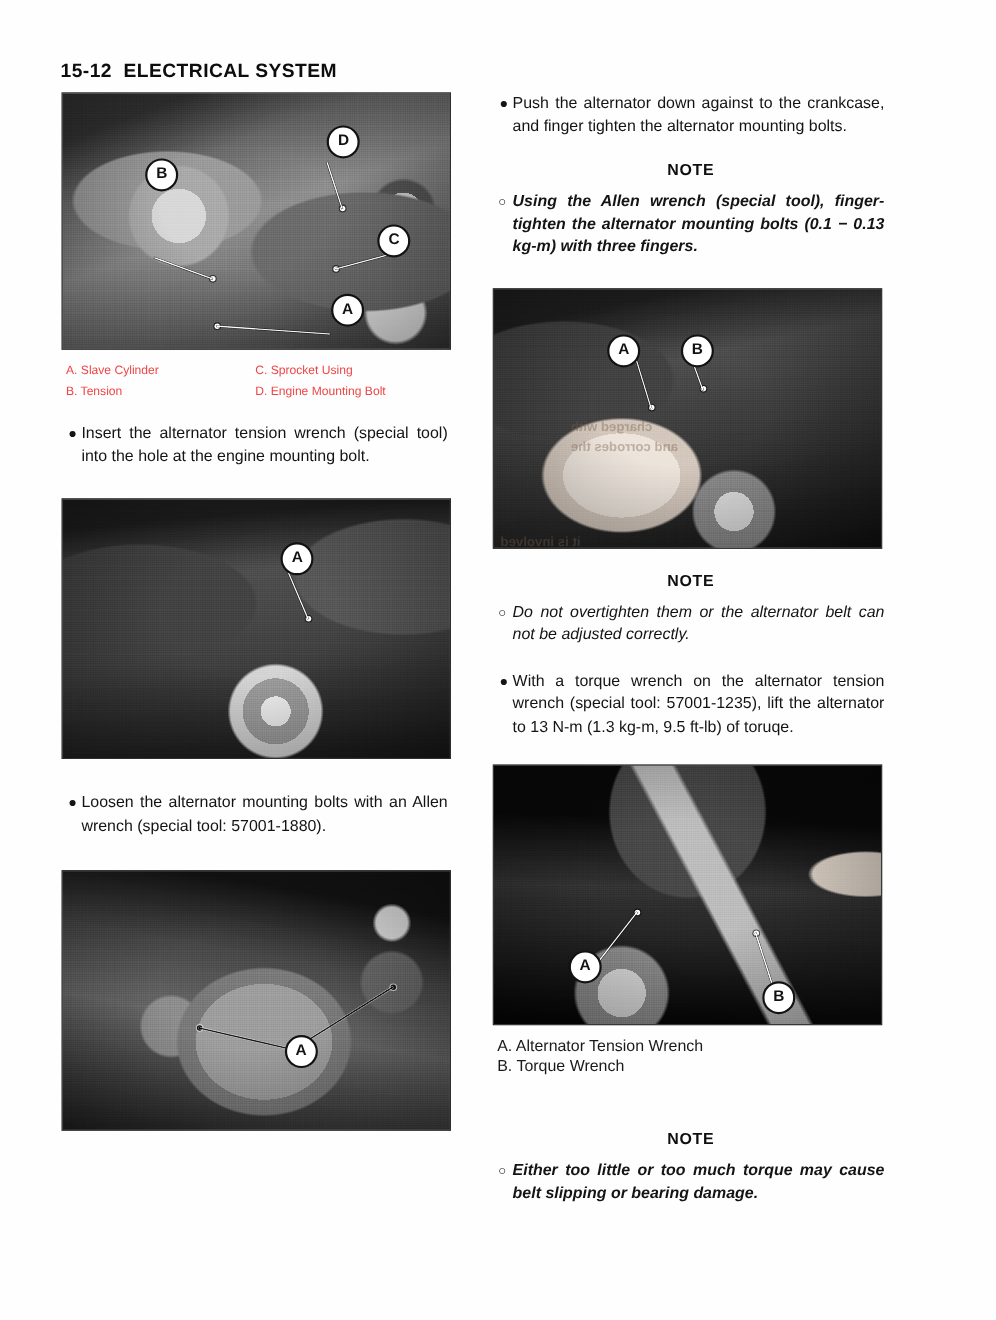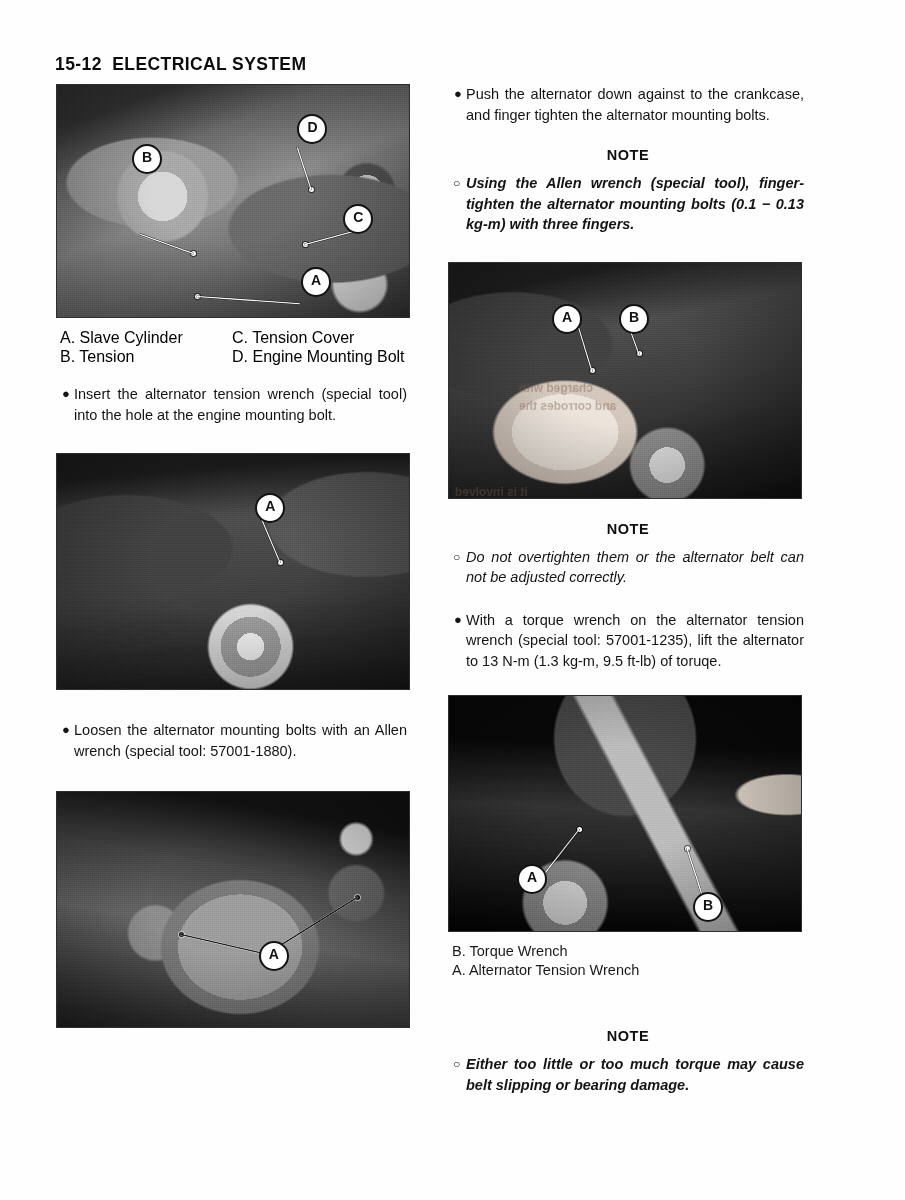--- a/index.html
+++ b/index.html
@@ -183,23 +183,23 @@
   
   .legend {
     font-size: 14.5px;
     line-height: 19px;
     color: #1a1a1a;
     margin: 6px 0 0 4px;
   }
   .legend-grid {
     display: grid;
     grid-template-columns: 172px 1fr;
-    font-size: 16px;
+    font-size: 11px;
     line-height: 19px;
-    color: #000000;
+    color: #ef4444;
     margin: 6px 0 0 4px;
   }
   .legend-row { white-space: nowrap; }
 
   
   .para {
     position: relative;
     font-size: 14.5px;
     line-height: 20.5px;
     color: #141414;
@@ -271,21 +271,21 @@
       <div class="leader" style="left:136px; top:168px; width:56px; transform:rotate(200deg);"></div>
       <div class="callout" style="left:25%; top:31%;">B</div>
 
       <div class="dot" style="left:140px; top:211px;"></div>
       <div class="leader" style="left:140px; top:211px; width:103px; transform:rotate(4deg);"></div>
       <div class="callout" style="left:73%; top:84%;">A</div>
     </div>
 
     <div class="legend-grid">
       <div class="legend-row"><span>A.</span> <span>Slave Cylinder</span></div>
-      <div class="legend-row"><span>C.</span> <span>Tension Cover</span></div>
+      <div class="legend-row"><span>C.</span> <span>Sprocket Using</span></div>
       <div class="legend-row"><span>B.</span> <span>Tension</span></div>
       <div class="legend-row"><span>D.</span> <span>Engine Mounting Bolt</span></div>
     </div>
 
     <div class="para">
       <span class="bullet">●</span>
       <span class="para-text">Insert the alternator tension wrench (special tool) into the hole at the engine mounting bolt.</span>
     </div>
 
     <div style="height:28px"></div>
@@ -376,22 +376,22 @@
       <div class="dot" style="left:130px; top:133px;"></div>
       <div class="leader" style="left:130px; top:133px; width:62px; transform:rotate(128deg);"></div>
       <div class="callout" style="left:23%; top:77%;">A</div>
 
       <div class="dot" style="left:238px; top:152px;"></div>
       <div class="leader" style="left:238px; top:152px; width:62px; transform:rotate(72deg);"></div>
       <div class="callout" style="left:73%; top:89%;">B</div>
     </div>
 
     <div class="legend">
+      <div class="legend-row"><span>A.</span> <span>Alternator Tension Wrench</span></div>
       <div class="legend-row"><span>B.</span> <span>Torque Wrench</span></div>
-      <div class="legend-row"><span>A.</span> <span>Alternator Tension Wrench</span></div>
     </div>
 
     <div class="note-title" style="margin-top:48px;">NOTE</div>
     <div class="note-body strong">
       <span class="bullet">○</span>
       <span class="para-text">Either too little or too much torque may cause belt slipping or bearing damage.</span>
     </div>
 
   </div>
 </div>

